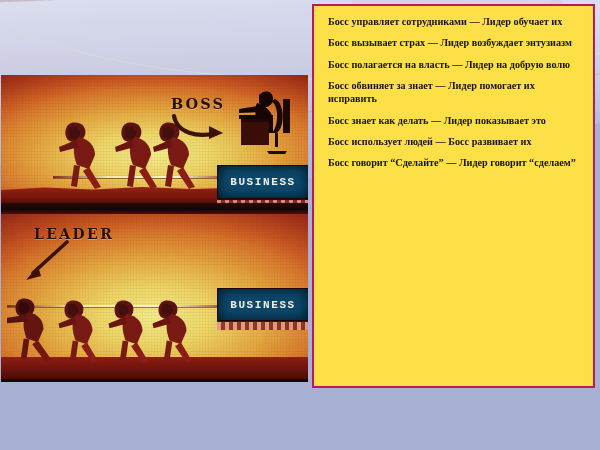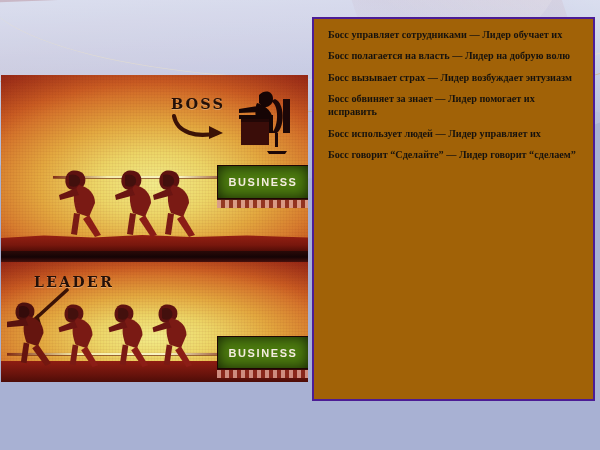--- a/index.html
+++ b/index.html
@@ -55,23 +55,23 @@
     position:absolute; left:0; top:78px; width:600px; height:372px;
     background:#a8b1d3;
   }
 
   
   #picture {
     position:absolute; left:1px; top:75px; width:307px; height:307px;
     overflow:hidden; background:#120405;
   }
   .panel { position:relative; width:100%; overflow:hidden; }
-  .panel-boss   { height:176px; }
+  .panel-boss   { height:128px; }
   .divider      { height:11px; background:linear-gradient(180deg,#2a0a08,#150405 55%,#47100c); }
-  .panel-leader { height:121px; }
+  .panel-leader { height:165px; }
   .base-strip   { height:11px; background:linear-gradient(180deg,#1b0607,#070203); }
 
   .scene {
     position:absolute; inset:0;
     background:
       radial-gradient(115% 105% at 50% 62%, #f2ec8a 0%, #ecd566 17%, #e3a83f 33%, #cf5f23 55%, #a52a18 74%, #7e1a12 100%);
   }
   .scene::after{  
     content:""; position:absolute; inset:0;
     background:
@@ -106,43 +106,43 @@
     background:linear-gradient(90deg,rgba(120,35,18,.9),rgba(245,238,175,.95) 30%,rgba(250,245,200,.95) 70%,rgba(120,35,18,.9));
     box-shadow:0 1px 0 rgba(90,18,10,.55);
   }
   .rope-boss   { left:52px; top:101px; width:182px; }
   .rope-leader { left:6px;  top:91px;  width:230px; }
 
   .worker { position:absolute; bottom:14px; }
   .boss-fig{ position:absolute; }
 
   .biz-sign {
-    position:absolute; background:#4d7c0f;
+    position:absolute; background:#0c4a6e;
     border:1px solid #1e0504;
     display:flex; align-items:center; justify-content:center;
-    color:#f4ece0; font-family:Liberation Sans, sans-serif; font-weight:700;
+    color:#f4ece0; font-family:Liberation Mono, monospace; font-weight:700;
     letter-spacing:1.6px; font-size:11px;
     box-shadow:inset 0 0 14px rgba(0,0,0,.75);
   }
   .biz-boss   { left:216px; top:90px;  width:92px; height:34px; }
   .biz-leader { left:216px; top:74px;  width:92px; height:33px; }
   .biz-base {
     position:absolute; height:9px;
     background:
       repeating-linear-gradient(90deg,#d99a8c 0 4px,#8c2a1d 4px 8px);
     opacity:.9; border-top:1px solid #2c0807;
   }
   .bizbase-boss   { left:216px; top:124px; width:92px; }
   .bizbase-leader { left:216px; top:107px; width:92px; }
 
   
   #textbox {
-    position:absolute; left:312px; top:17px; width:283px; height:384px;
-    background:#a16207;
-    border:2px solid #4c1d95;
+    position:absolute; left:312px; top:4px; width:283px; height:384px;
+    background:#fde047;
+    border:2px solid #be185d;
     padding:9px 8px 8px 10px;
     overflow:hidden;
   }
   .tline {
     font-family:"Liberation Serif", serif;
     font-size:10.2px;
     line-height:1.30;
     color:#16120e;
     font-weight:700;
     margin-bottom:8.1px;
@@ -284,20 +284,21 @@
 
       <div class="biz-sign biz-leader">BUSINESS</div>
       <div class="biz-base bizbase-leader"></div>
     </div>
 
     <div class="base-strip"></div>
   </div>
 
   <div id="textbox">
     <div class="tline">Босс управляет сотрудниками — Лидер обучает их</div>
+    <div class="tline">Босс вызывает страх — Лидер возбуждает энтузиазм</div>
     <div class="tline">Босс полагается на власть — Лидер на добрую волю</div>
-    <div class="tline">Босс вызывает страх — Лидер возбуждает энтузиазм</div>
     <div class="tline">Босс обвиняет за знает — Лидер помогает их исправить</div>
-    <div class="tline">Босс использует людей — Лидер управляет их</div>
+    <div class="tline">Босс знает как делать — Лидер показывает это</div>
+    <div class="tline">Босс использует людей — Босс развивает их</div>
     <div class="tline">Босс говорит “Сделайте” — Лидер говорит “сделаем”</div>
   </div>
 
 </div>
 
 </body></html>

